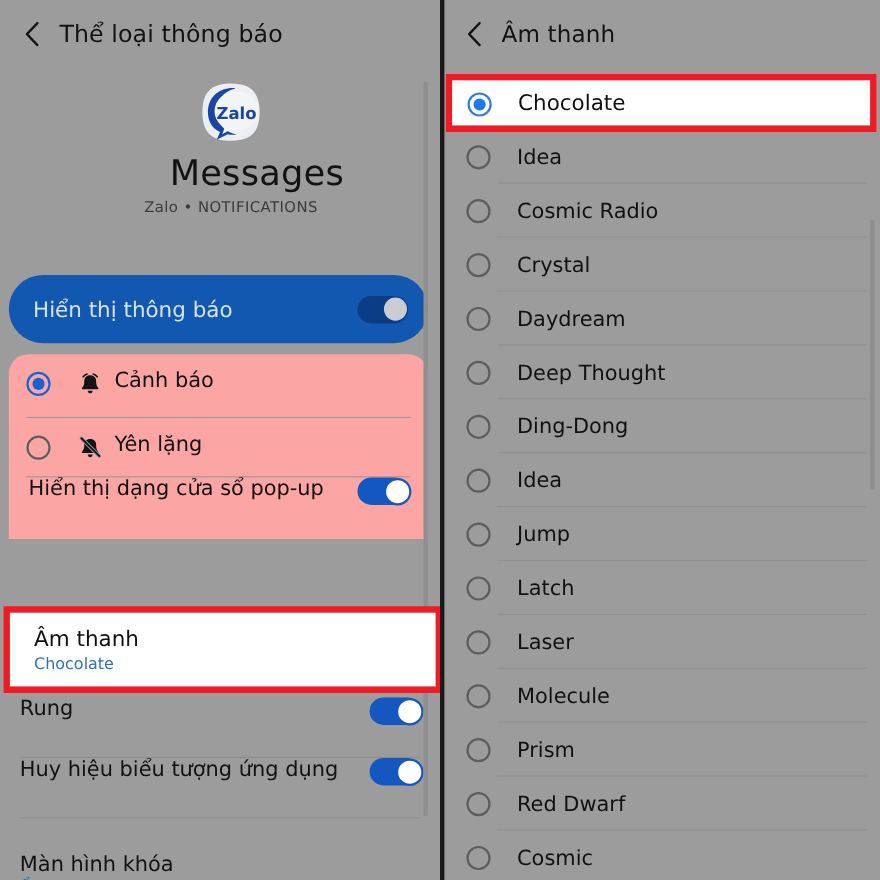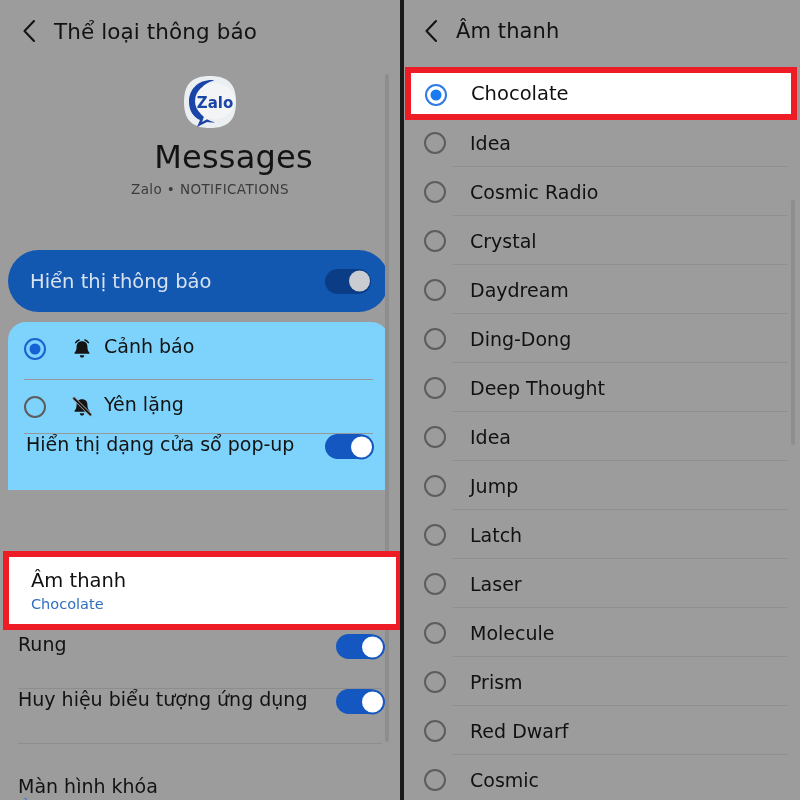--- a/index.html
+++ b/index.html
@@ -149,21 +149,21 @@
     border: 2px solid #1557c0;
     box-sizing: border-box;
   }
 
   
   .alert-card {
     position: absolute;
     left: 8px;
     top: 322px;
     width: 381px;
-    background: #7dd3fc;
+    background: #fca5a5;
     border-radius: 18px 18px 0 0;
     box-sizing: border-box;
     padding-bottom: 2px;
     z-index: 4;
   }
 
   .radio-row {
     display: flex;
     align-items: flex-start;
     padding: 14px 16px 6px 16px;
@@ -505,26 +505,26 @@
           <span class="sound-label">Crystal</span>
           <span class="sound-sep"></span>
         </div>
         <div class="sound-row">
           <span class="radio off"></span>
           <span class="sound-label">Daydream</span>
           <span class="sound-sep"></span>
         </div>
         <div class="sound-row">
           <span class="radio off"></span>
+          <span class="sound-label">Deep Thought</span>
+          <span class="sound-sep"></span>
+        </div>
+        <div class="sound-row">
+          <span class="radio off"></span>
           <span class="sound-label">Ding-Dong</span>
-          <span class="sound-sep"></span>
-        </div>
-        <div class="sound-row">
-          <span class="radio off"></span>
-          <span class="sound-label">Deep Thought</span>
           <span class="sound-sep"></span>
         </div>
         <div class="sound-row">
           <span class="radio off"></span>
           <span class="sound-label">Idea</span>
           <span class="sound-sep"></span>
         </div>
         <div class="sound-row">
           <span class="radio off"></span>
           <span class="sound-label">Jump</span>

